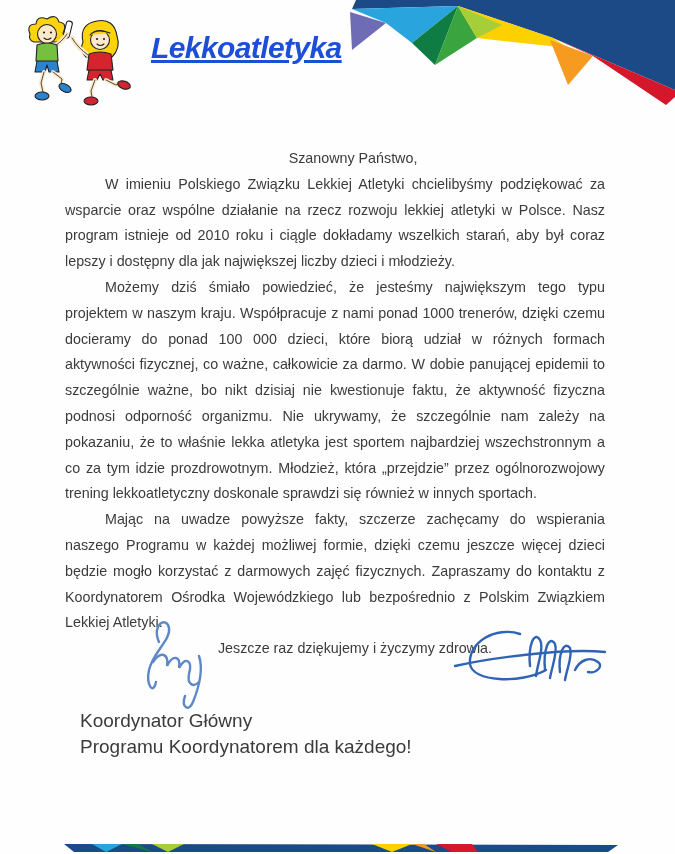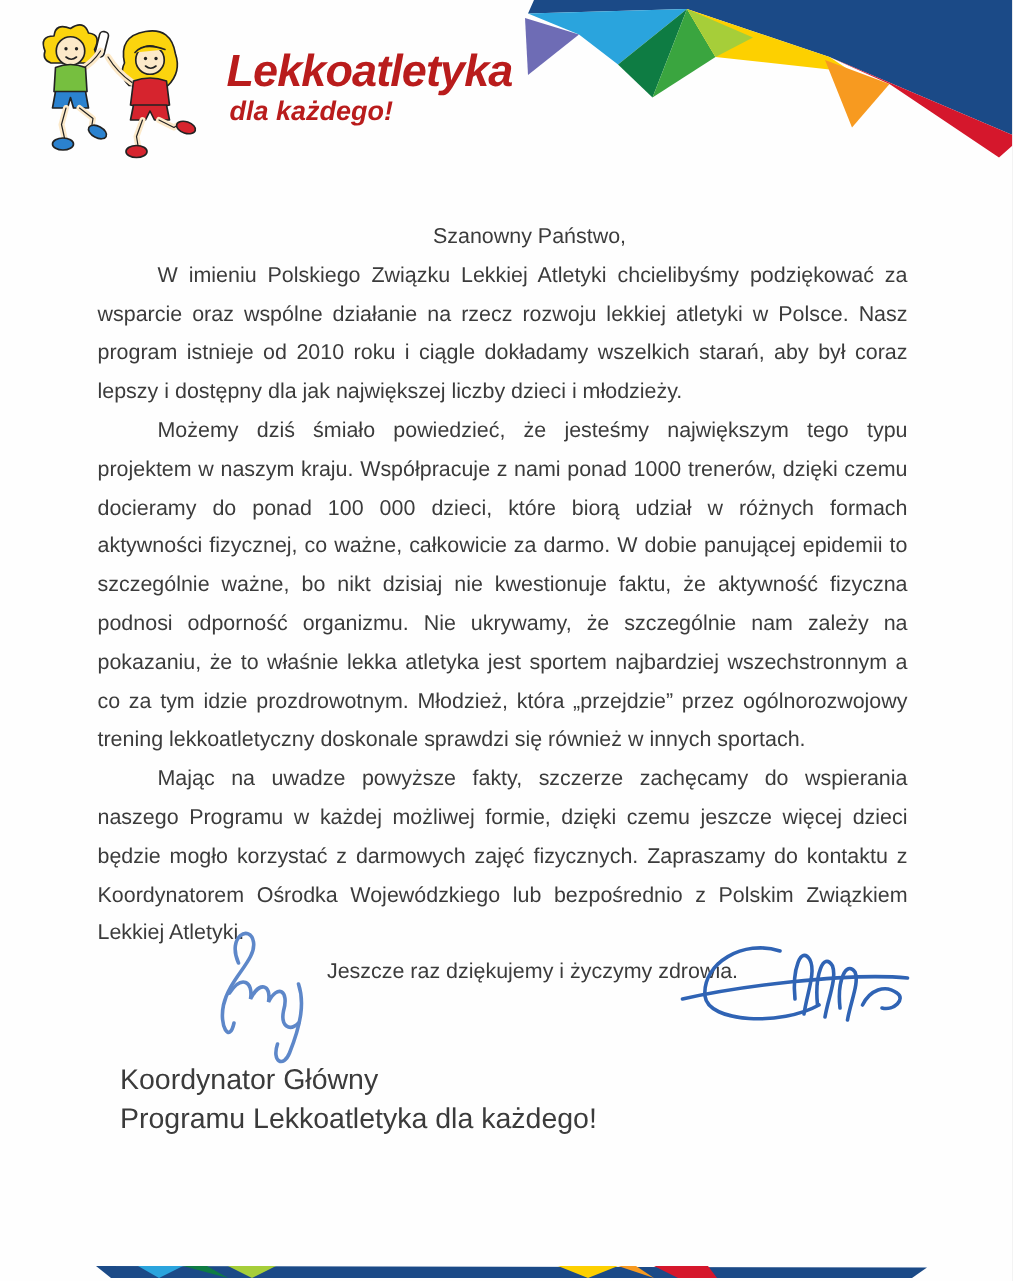--- a/index.html
+++ b/index.html
@@ -3,21 +3,21 @@
 <meta charset="utf-8">
 <style>
   html,body{margin:0;padding:0;background:#e9e9e9;}
   .page{
     position:relative;width:675px;height:854px;background:#fefefe;
     font-family:"Liberation Sans",sans-serif;color:#3b3b3b;overflow:hidden;
     margin:0 auto;
   }
   
   .mascots{position:absolute;left:20px;top:12px;width:126px;height:98px;}
-  .logo-text{position:absolute;left:151px;top:32px;color:#b91c1c;}
+  .logo-text{position:absolute;left:151px;top:32px;color:#1d4ed8;text-decoration:underline;}
   .logo-title{font-size:30px;font-weight:bold;font-style:italic;letter-spacing:-0.6px;line-height:32px;}
   .logo-subtitle{font-size:18px;font-weight:bold;font-style:italic;margin-top:0px;padding-left:2px;}
   .banner{position:absolute;top:0;right:0;width:325px;height:120px;}
   
   .letter{
     position:absolute;left:65px;top:146px;width:540px;
     font-size:14.3px;line-height:25.8px;text-align:justify;
   }
   .letter p{margin:0;text-indent:40px;}
   .letter p.salutation{text-indent:36px;text-align:center;}
@@ -78,21 +78,20 @@
         <path d="M86,68 L96,73 L99,71" fill="none" stroke="#fce9c9" stroke-width="4"></path>
         <path d="M86,68 L96,73 L99,71" fill="none" stroke="#222" stroke-width="0.8"></path>
         <ellipse cx="71" cy="89" rx="7" ry="4" fill="#d6242e"></ellipse>
         <ellipse cx="104" cy="73" rx="6.5" ry="3.8" fill="#d6242e" transform="rotate(18 104 73)"></ellipse>
       </g>
     </g>
   </svg>
 
   <div class="logo-text">
     <div class="logo-title">Lekkoatletyka</div>
-    <div class="logo-subtitle">dla każdego!</div>
   </div>
 
   <svg class="banner" viewBox="0 0 325 120">
     <polygon points="6,0 325,0 325,90 203,38 108,6 2,9" fill="#1b4a87"></polygon>
     <polygon points="0,12 36,23 2,50" fill="#6e6cb5"></polygon>
     <polygon points="2,9 108,6 62,43 36,23" fill="#2aa4dd"></polygon>
     <polygon points="62,43 108,6 85,65" fill="#0e7c43"></polygon>
     <polygon points="85,65 108,6 127,38" fill="#3aa53f"></polygon>
     <polygon points="108,6 203,38 218,48 127,38" fill="#fdd000"></polygon>
     <polygon points="108,6 152,25 127,38" fill="#a6ce39"></polygon>
@@ -121,21 +120,21 @@
       <path d="M10,48 C45,40 120,30 160,34"></path>
       <path d="M85,48 C83,28 89,12 95,22 C99,30 93,44 91,58"></path>
       <path d="M100,52 C98,32 104,16 110,26 C113,34 107,48 105,60"></path>
       <path d="M115,54 C113,36 119,22 125,30 C128,37 122,50 120,62"></path>
       <path d="M130,52 C135,42 145,38 153,44 C159,48 151,56 143,54"></path>
     </g>
   </svg>
 
   <div class="sig-block left">
     <div>Koordynator Główny</div>
-    <div>Programu Lekkoatletyka dla każdego!</div>
+    <div>Programu Koordynatorem dla każdego!</div>
   </div>
 
   <svg class="footer-strip" viewBox="0 0 675 10" preserveAspectRatio="none">
     <polygon points="64,1 618,2 608,9 74,9" fill="#1b4a87"></polygon>
     <polygon points="92,1 122,1 106,9" fill="#2aa4dd"></polygon>
     <polygon points="122,1 152,9 138,1" fill="#0e7c43"></polygon>
     <polygon points="152,1 184,1 168,9" fill="#a6ce39"></polygon>
     <polygon points="372,1 412,1 392,9" fill="#fdd000"></polygon>
     <polygon points="412,1 436,9 424,1" fill="#f79a20"></polygon>
     <polygon points="436,1 472,1 478,9 452,9" fill="#d5172c"></polygon>

